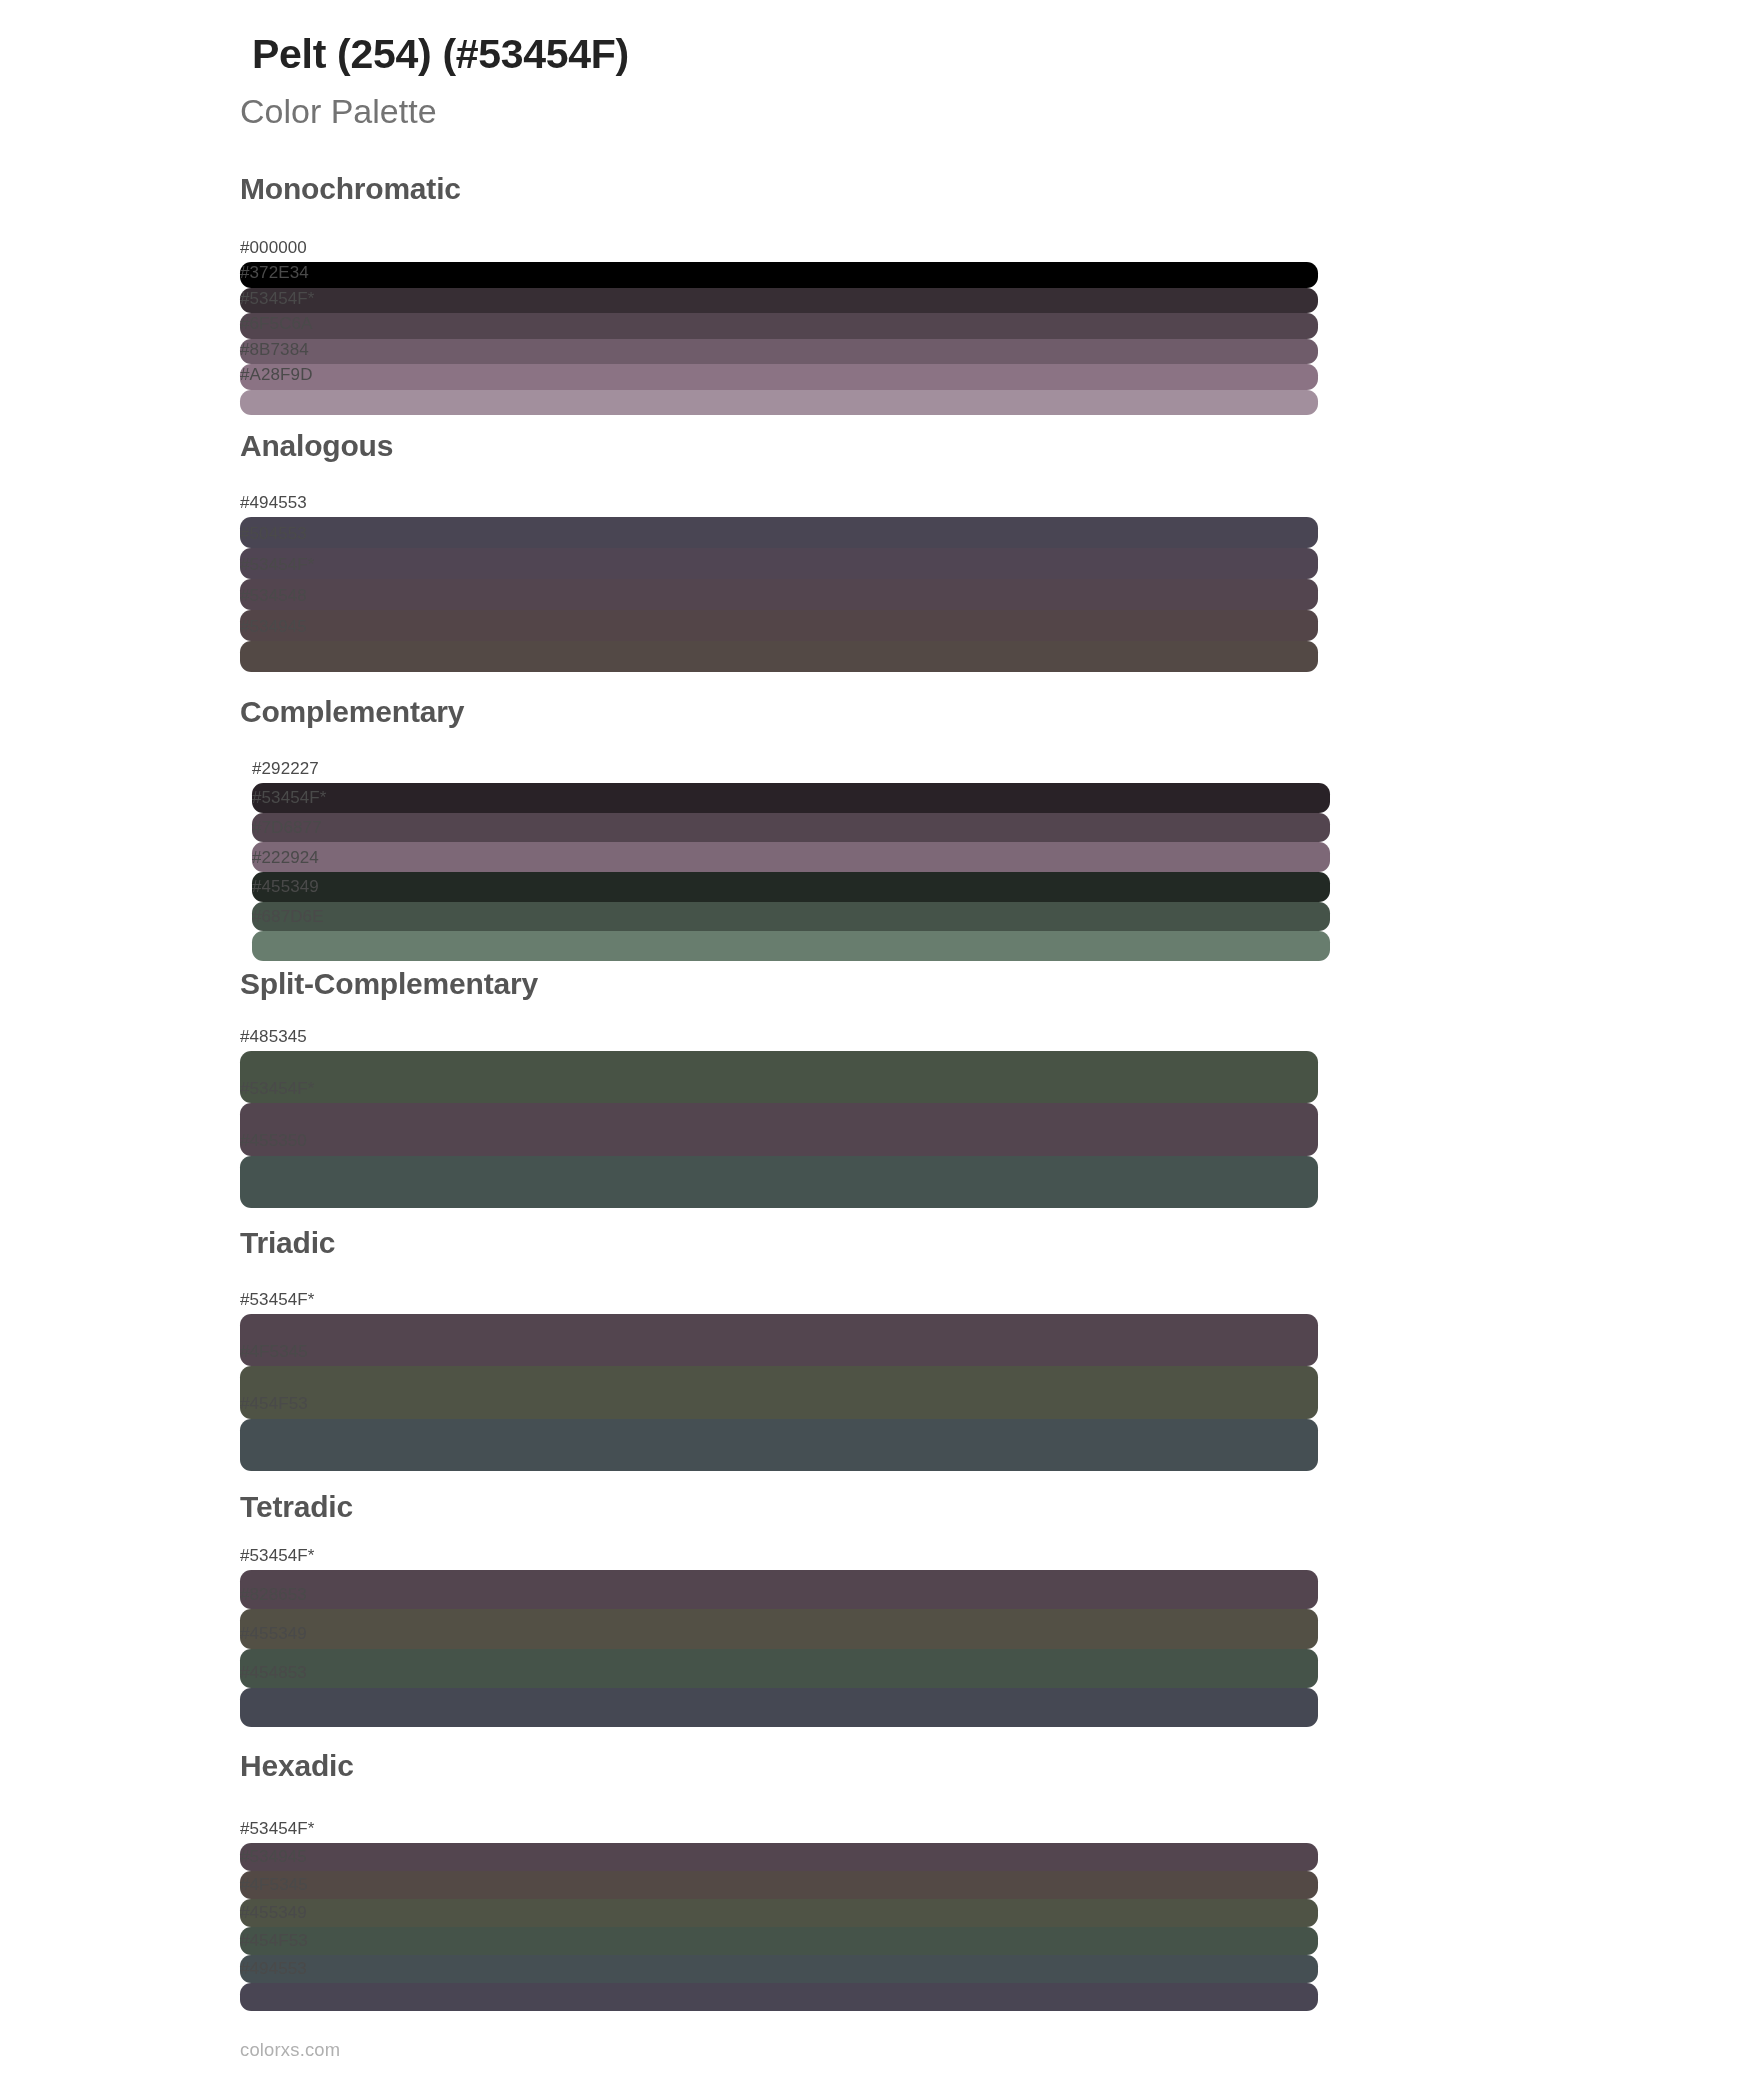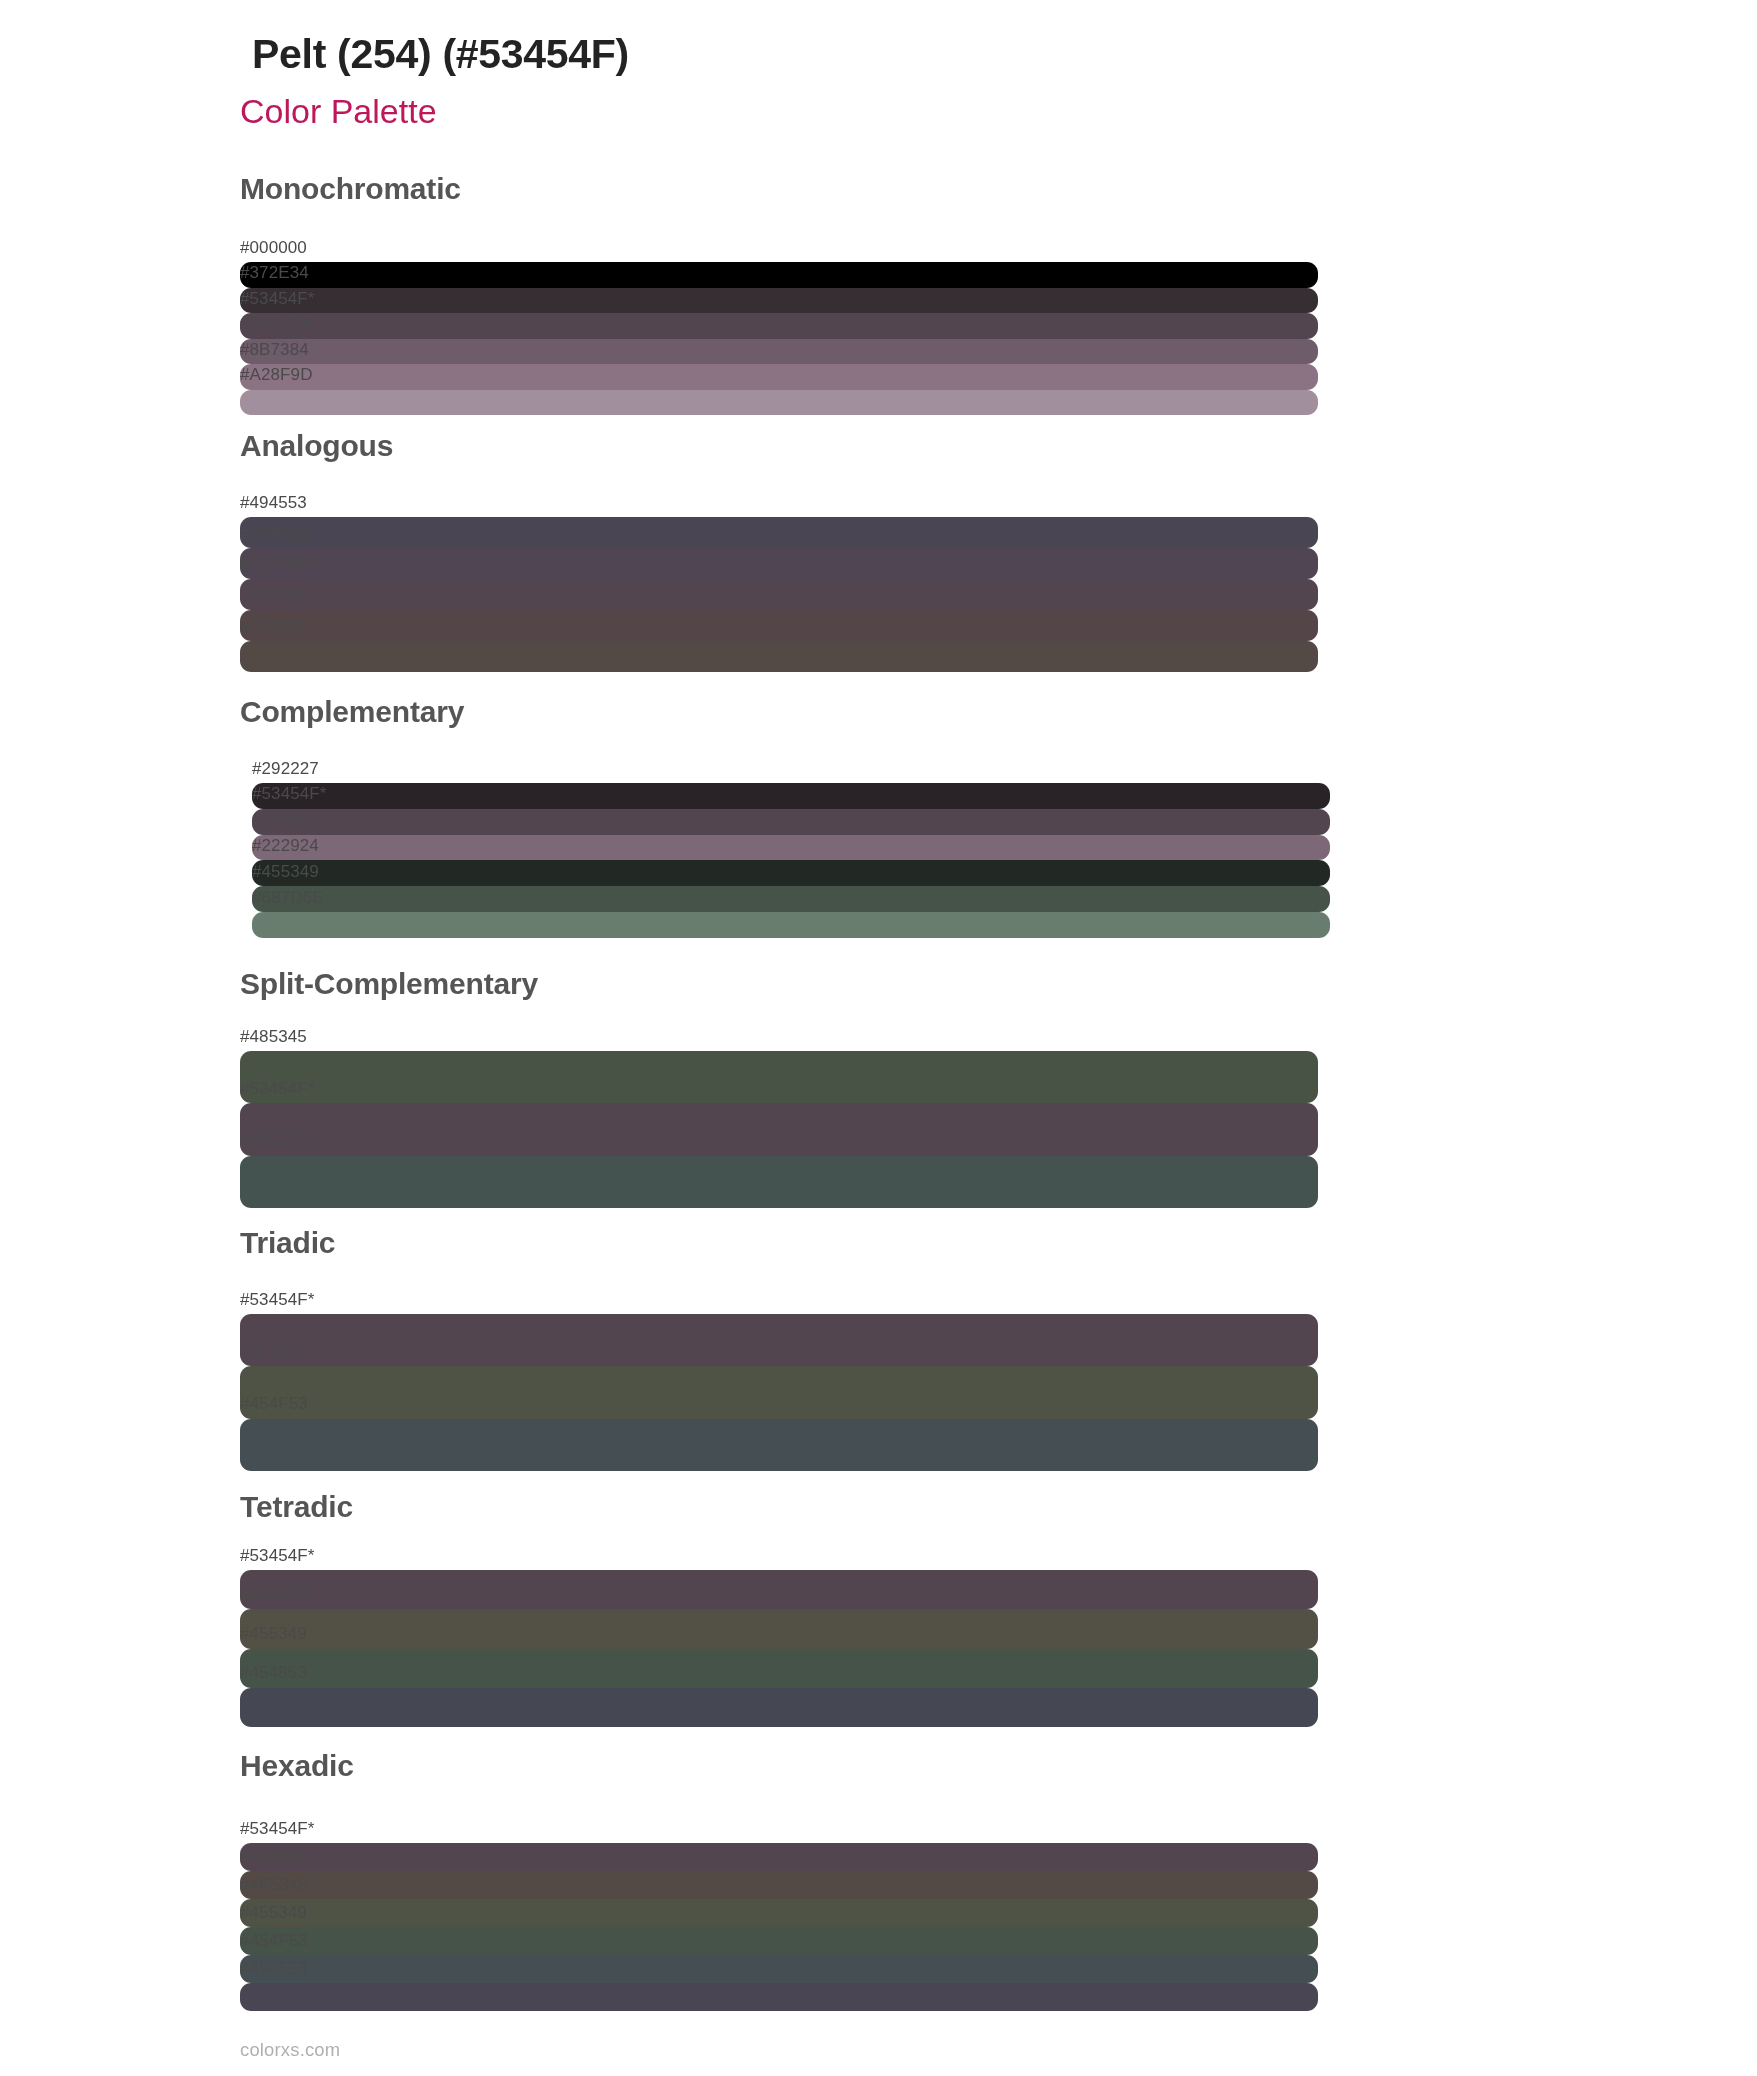--- a/index.html
+++ b/index.html
@@ -35,21 +35,21 @@
     color: #232323;
     letter-spacing: -0.3px;
     line-height: 1.18;
     margin: 12px;
     padding: 0;
     white-space: nowrap;
   }
   .page-subtitle {
     font-size: 34px;
     font-weight: normal;
-    color: #be185d;
+    color: #737373;
     line-height: 1.2;
     margin: 0;
     padding: 0;
     margin-top: 12.8px;
     white-space: nowrap;
   }
 
   
   .sections {
     position: absolute;
@@ -175,21 +175,21 @@
             <div class="swatch-chip" style="background: rgb(83, 69, 72);"></div>
           </div>
           <div class="swatch-cell">
             <div class="swatch-label">#534945</div>
             <div class="swatch-chip" style="background: rgb(83, 73, 69);"></div>
           </div>
         </div>
       </div>
       <div class="section" style="position: absolute; left: 0px; top: 523px; height: 241px;">
         <div class="section-heading">Complementary</div>
-        <div class="swatch-row" style="top: 86px; height: 155px; padding-left: 12px;">
+        <div class="swatch-row" style="top: 86px; height: 178px; padding-left: 12px;">
           <div class="swatch-cell">
             <div class="swatch-label">#292227</div>
             <div class="swatch-chip" style="background: rgb(41, 34, 39);"></div>
           </div>
           <div class="swatch-cell">
             <div class="swatch-label">#53454F*</div>
             <div class="swatch-chip" style="background: rgb(83, 69, 79);"></div>
           </div>
           <div class="swatch-cell">
             <div class="swatch-label">#7D6877</div>

